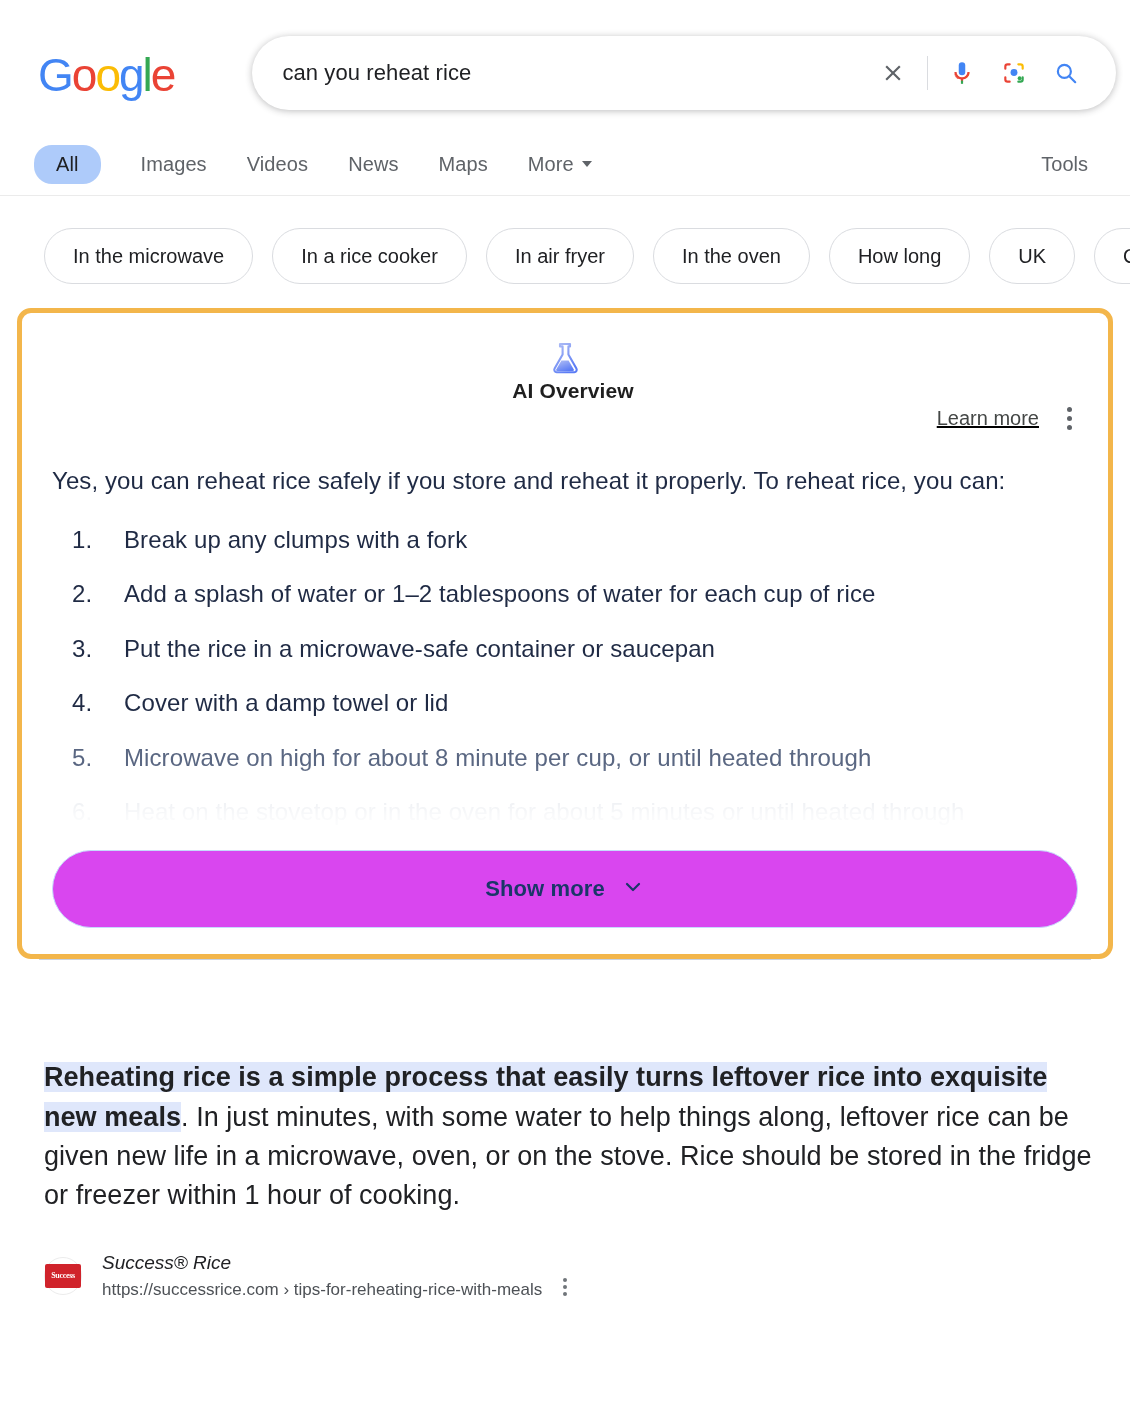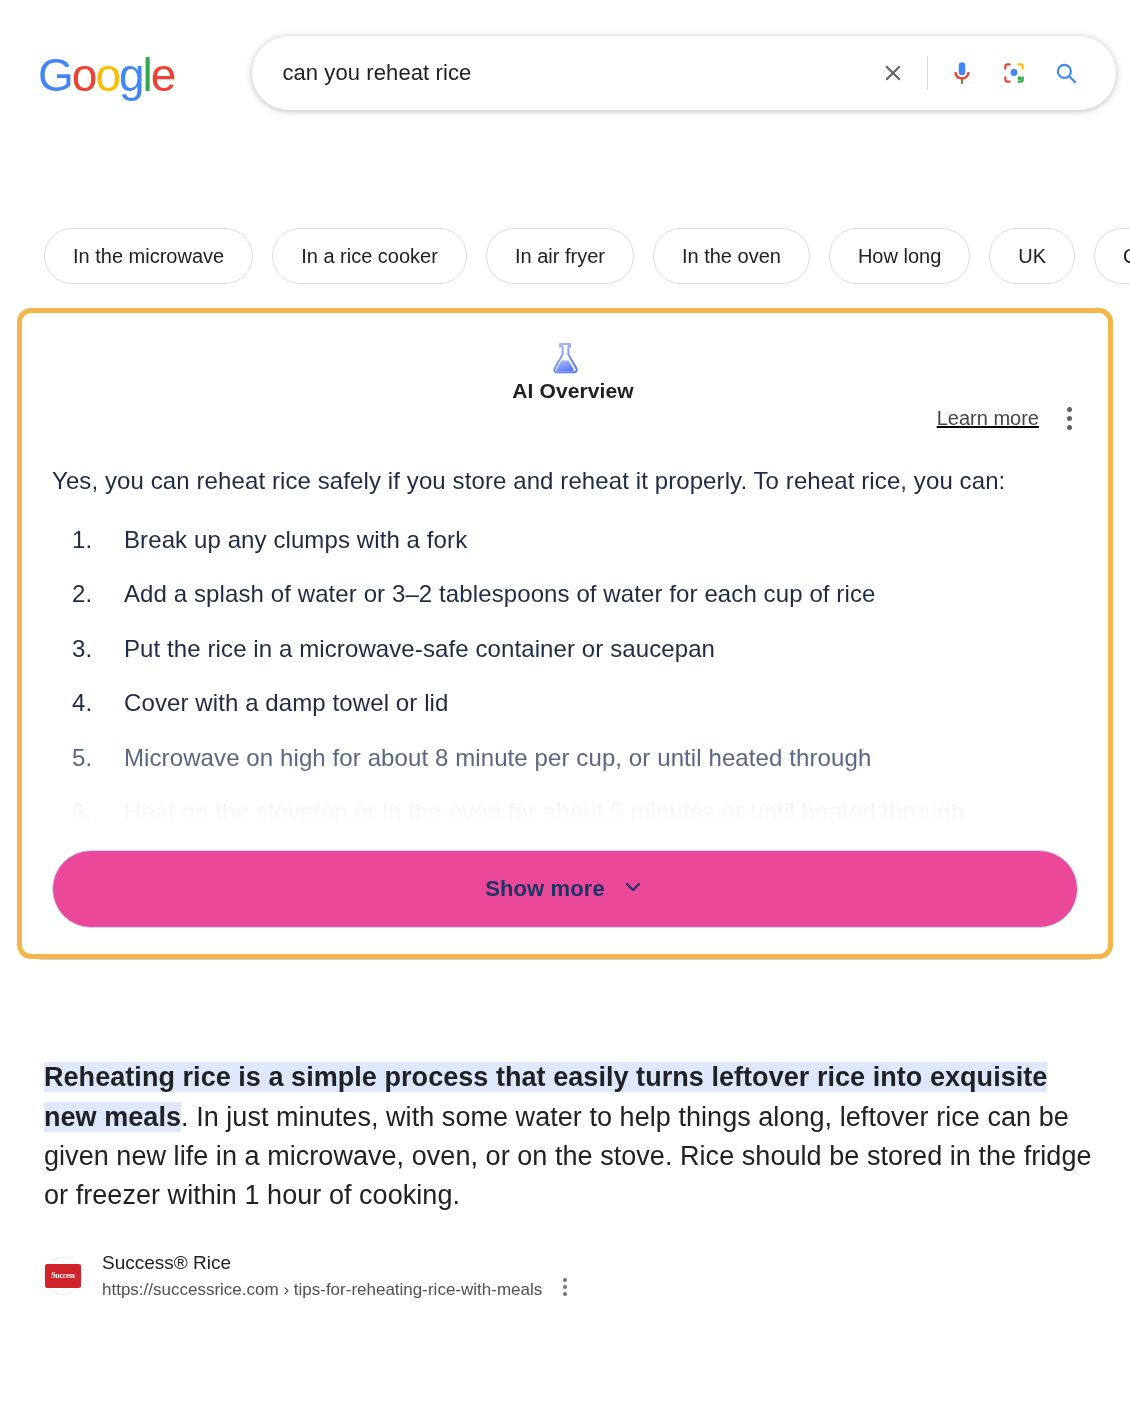--- a/index.html
+++ b/index.html
@@ -224,21 +224,21 @@
   .show-more {
     margin-top: 22px;
     height: 78px;
     border: 1px solid #c6dafc;
     border-radius: 40px;
     display: flex;
     align-items: center;
     justify-content: center;
     gap: 16px;
     cursor: pointer;
-    background: #ec4899;
+    background: #d946ef;
   }
   .show-more-label {
     font-size: 22px;
     color: #1a3668;
     font-weight: bold;
     letter-spacing: .1px;
   }
 
   
   .result { padding: 99px 34px 0 44px; }
@@ -270,21 +270,21 @@
   .favicon-inner {
     width: 36px; height: 24px;
     background: #d0232b;
     border-radius: 2px;
     display: flex; align-items: center; justify-content: center;
     font-size: 8px; color: #fff; font-weight: bold;
     font-family: "Liberation Serif", serif;
     letter-spacing: -.3px;
   }
   .src-text { margin-left: 20px; }
-  .src-name { font-size: 19px; color: #202124; line-height: 1.5; }
+  .src-name { font-size: 19px; color: #202124; line-height: 1.5; font-style: italic; }
   .src-url { font-size: 17px; color: #4d5156; line-height: 1.5; }
   .src-kebab {
     margin-left: 18px; align-self: flex-end; margin-bottom: 4px;
     display: flex; flex-direction: column; gap: 3px; cursor: pointer; padding: 3px;
   }
   .src-kebab i { width: 4px; height: 4px; border-radius: 50%; background: #70757a; }
   .result-title {
     margin-top: 18px;
     font-size: 30px;
     color: #1a0dab;
@@ -334,20 +334,33 @@
         <div class="icon-btn">
           <svg width="26" height="26" viewBox="0 0 24 24">
             <circle cx="10.5" cy="10.5" r="6" stroke="#4285F4" stroke-width="2" fill="none"></circle>
             <path d="M15 15l5.5 5.5" stroke="#4285F4" stroke-width="2" stroke-linecap="round"></path>
           </svg>
         </div>
       </div>
     </div>
   </div>
 
+  <div class="nav">
+    <div class="nav-item active">All</div>
+    <div class="nav-item">Images</div>
+    <div class="nav-item">Videos</div>
+    <div class="nav-item">News</div>
+    <div class="nav-item">Maps</div>
+    <div class="nav-item nav-more">
+      <span>More</span>
+      <span class="caret"></span>
+    </div>
+    <div class="tools">Tools</div>
+    <div class="hdr-rule"></div>
+  </div>
 </div>
 
 <div class="chips">
   <div class="chip">In the microwave</div>
   <div class="chip">In a rice cooker</div>
   <div class="chip">In air fryer</div>
   <div class="chip">In the oven</div>
   <div class="chip">How long</div>
   <div class="chip">UK</div>
   <div class="chip">O</div>
@@ -377,21 +390,21 @@
             <i></i>
             <i></i>
           </div>
       </div>
     </div>
 
     <div class="aio-body">
       <div class="aio-lead">Yes, you can reheat rice safely if you store and reheat it properly. To reheat rice, you can:</div>
       <ol class="aio-list">
         <li>Break up any clumps with a fork</li>
-        <li>Add a splash of water or 3–2 tablespoons of water for each cup of rice</li>
+        <li>Add a splash of water or 1–2 tablespoons of water for each cup of rice</li>
         <li>Put the rice in a microwave-safe container or saucepan</li>
         <li>Cover with a damp towel or lid</li>
         <li class="fade1">Microwave on high for about 8 minute per cup, or until heated through</li>
         <li class="fade2">Heat on the stovetop or in the oven for about 5 minutes or until heated through</li>
       </ol>
     </div>
 
     <div class="fade-mask"></div>
 
     <div class="show-more">

